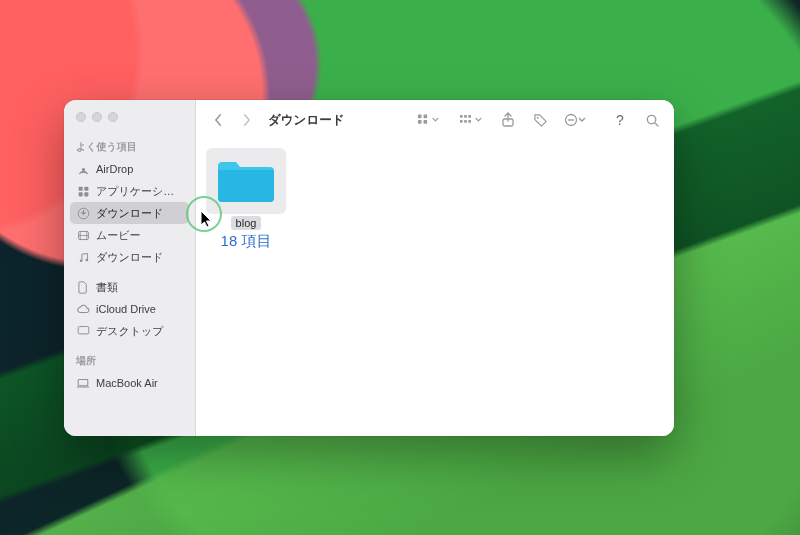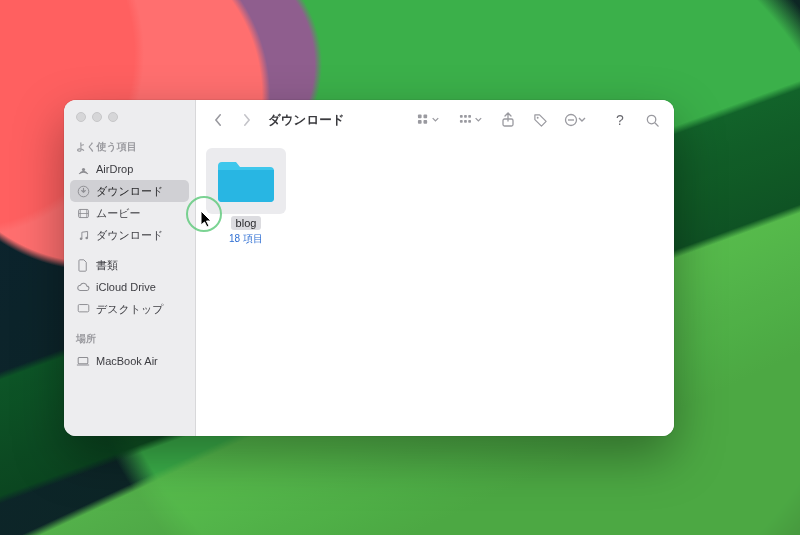--- a/index.html
+++ b/index.html
@@ -58,21 +58,21 @@
   .tb-btn { width: 24px; height: 24px; display: flex; align-items: center; justify-content: center; border-radius: 5px; color: #9a9aa0; }
   .tb-title { font-size: 12.5px; color: #3a3a3e; font-weight: 600; margin-left: 2px; }
   .tb-spacer { flex: 1; }
   .tb-group { display: flex; align-items: center; gap: 8px; }
   .content { flex: 1; padding: 8px 10px; display: flex; align-items: flex-start; gap: 16px; }
   .folder-item { width: 80px; display: flex; flex-direction: column; align-items: center; gap: 2px; cursor: default; position: relative; text-align: right; }
   .folder-item.selected .folder-icon-wrap { background: #ebebee; border-radius: 6px; }
   .folder-icon-wrap { width: 80px; height: 66px; display: flex; align-items: center; justify-content: center; }
   .folder-name { font-size: 11px; color: #2a2a2d; padding: 1px 5px; border-radius: 3px; }
   .folder-item.selected .folder-name { background: #dcdce0; }
-  .folder-meta { font-size: 10px; color: #2f6fd3; }
+  .folder-meta { font-size: 15px; color: #2f6fd3; }
   .cursor { position: absolute; left: 200px; top: 210px; width: 14px; height: 20px; pointer-events: none; }
   .click-ring { position: absolute; left: 186px; top: 196px; width: 36px; height: 36px; border: 2px solid rgba(90,200,120,.8); border-radius: 50%; pointer-events: none; }
   svg { display: block; }
 </style>
 </head>
 <body>
 
 <div class="wallpaper"></div>
 
 <div class="finder">
@@ -86,20 +86,31 @@
     <div class="side-section">
       <div class="side-heading">よく使う項目</div>
       <div class="side-item">
         <span class="icn">
             <svg width="13" height="13" viewBox="0 0 16 16">
               <circle cx="8" cy="8" r="2" fill="currentColor"></circle>
               <path d="M4 12a6 6 0 018 0M2.5 13.5a8 8 0 0111 0" stroke="currentColor" fill="none" stroke-width="1.3"></path>
             </svg>
           </span>
         <span class="lbl">AirDrop</span>
+      </div>
+      <div class="side-item">
+        <span class="icn">
+            <svg width="13" height="13" viewBox="0 0 16 16">
+              <rect x="2" y="2" width="5" height="5" rx="1" fill="currentColor"></rect>
+              <rect x="9" y="2" width="5" height="5" rx="1" fill="currentColor"></rect>
+              <rect x="2" y="9" width="5" height="5" rx="1" fill="currentColor"></rect>
+              <rect x="9" y="9" width="5" height="5" rx="1" fill="currentColor"></rect>
+            </svg>
+          </span>
+        <span class="lbl">アプリケーシ…</span>
       </div>
       <div class="side-item selected">
         <span class="icn">
             <svg width="13" height="13" viewBox="0 0 16 16">
               <circle cx="8" cy="8" r="6.5" stroke="currentColor" fill="none" stroke-width="1.2"></circle>
               <path d="M8 4v5m0 0l-2.2-2.2M8 9l2.2-2.2" stroke="currentColor" fill="none" stroke-width="1.4" stroke-linecap="round"></path>
             </svg>
           </span>
         <span class="lbl">ダウンロード</span>
       </div>

